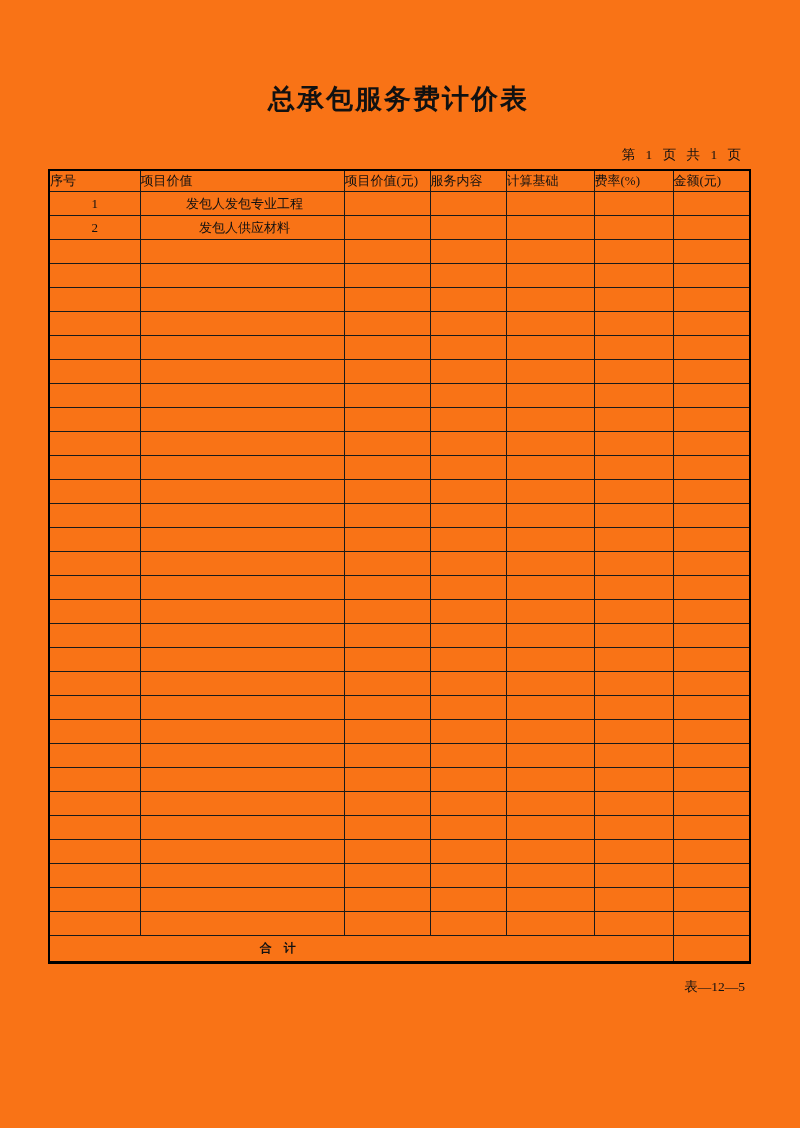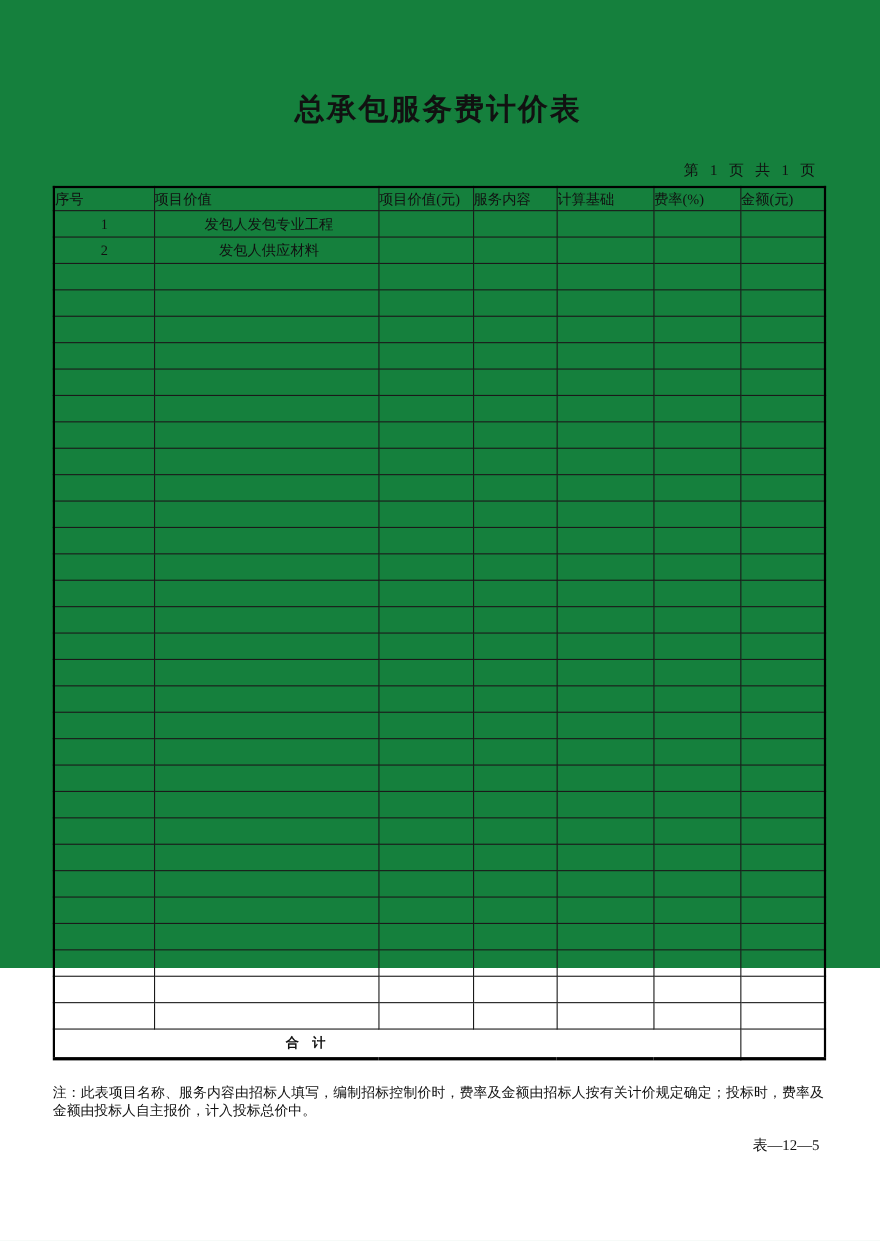--- a/index.html
+++ b/index.html
@@ -5,22 +5,22 @@
   * { margin: 0; padding: 0; box-sizing: border-box; }
   html, body { background: #ffffff; }
   body {
     width: 800px; height: 1128px;
     font-family: "Liberation Serif", "DejaVu Serif", serif;
     color: #111111;
     position: relative;
     overflow: hidden;
   }
   .page {
-    width: 800px; height: 880px;
-    background: #15803d;
+    width: 800px; height: 1128px;
+    background: #f97316;
     padding: 82px 51px 0 48px;
   }
   .doc-title {
     font-size: 27px;
     font-weight: 700;
     text-align: center;
     letter-spacing: 2px;
     line-height: 34px;
   }
   .meta {
@@ -402,17 +402,16 @@
         </tr>
       </tbody>
     <tfoot>
       <tr class="total-row">
         <td class="total-label-cell" colspan="6"><span class="total-label">合    计</span></td>
         <td></td>
       </tr>
     </tfoot>
   </table>
 
-  <p class="doc-note">注：此表项目名称、服务内容由招标人填写，编制招标控制价时，费率及金额由招标人按有关计价规定确定；投标时，费率及金额由投标人自主报价，计入投标总价中。</p>
 
   <div class="form-code">表—12—5</div>
 
 </div>
 
 </body></html>

